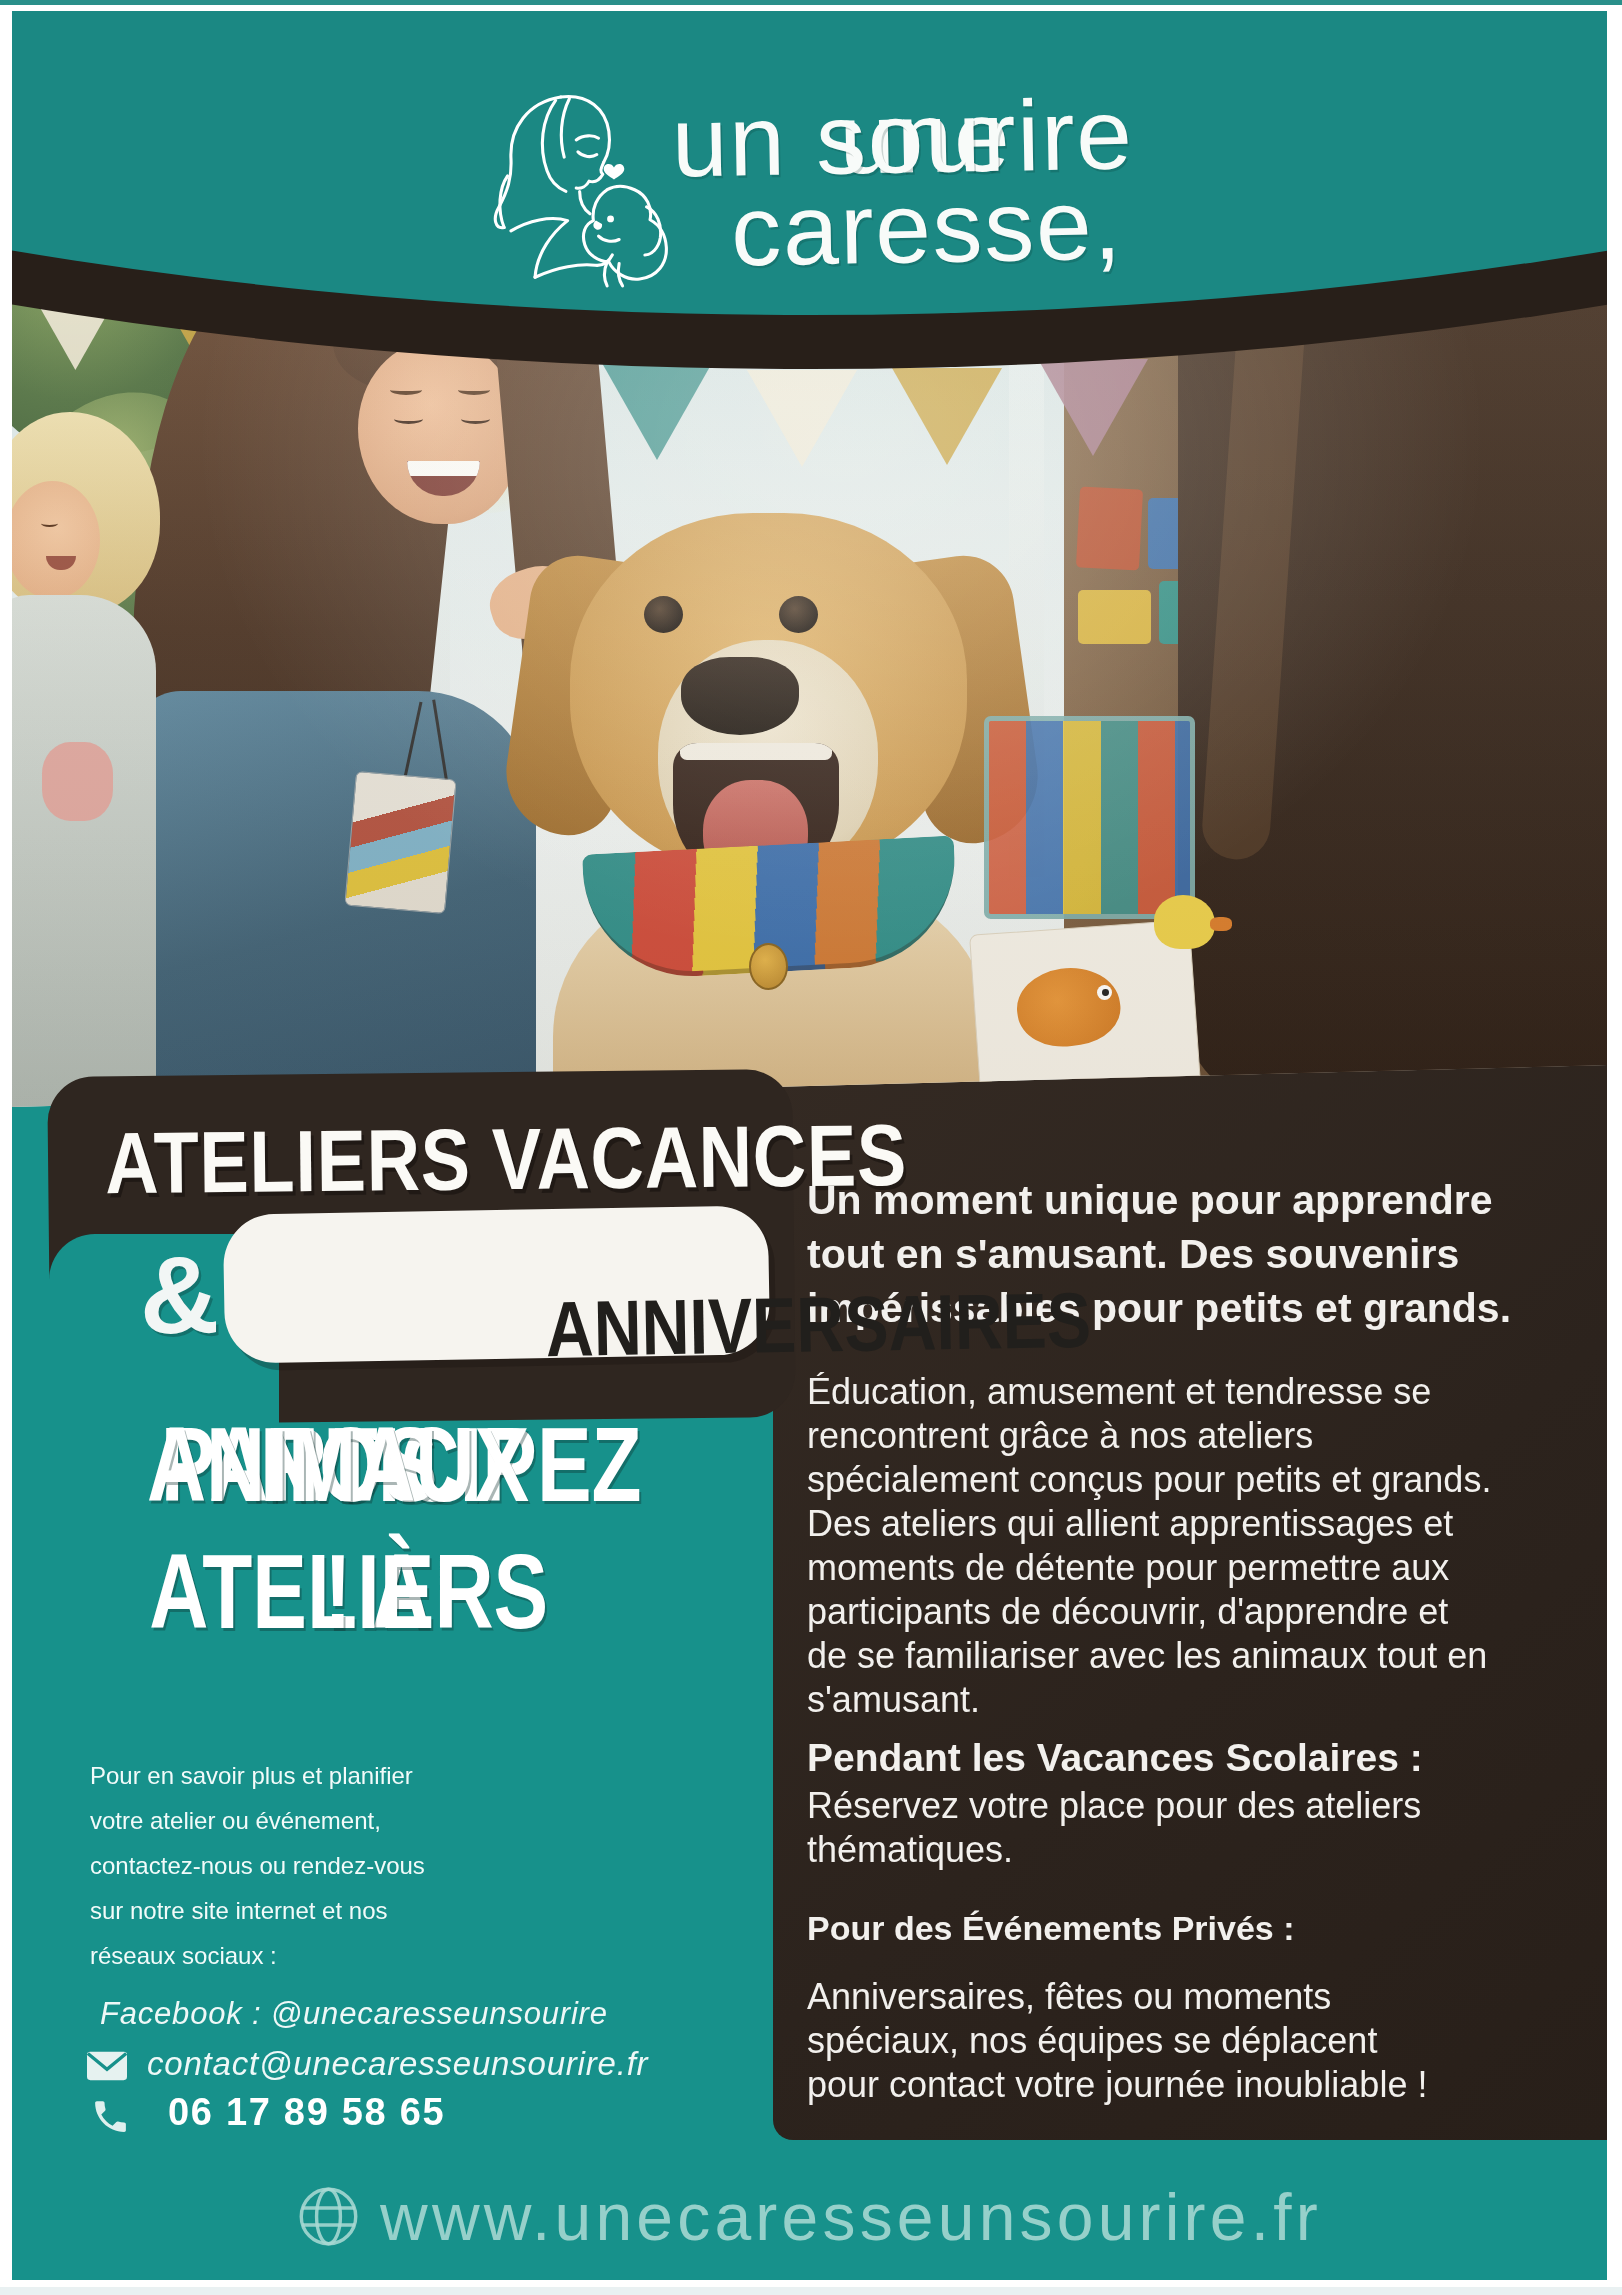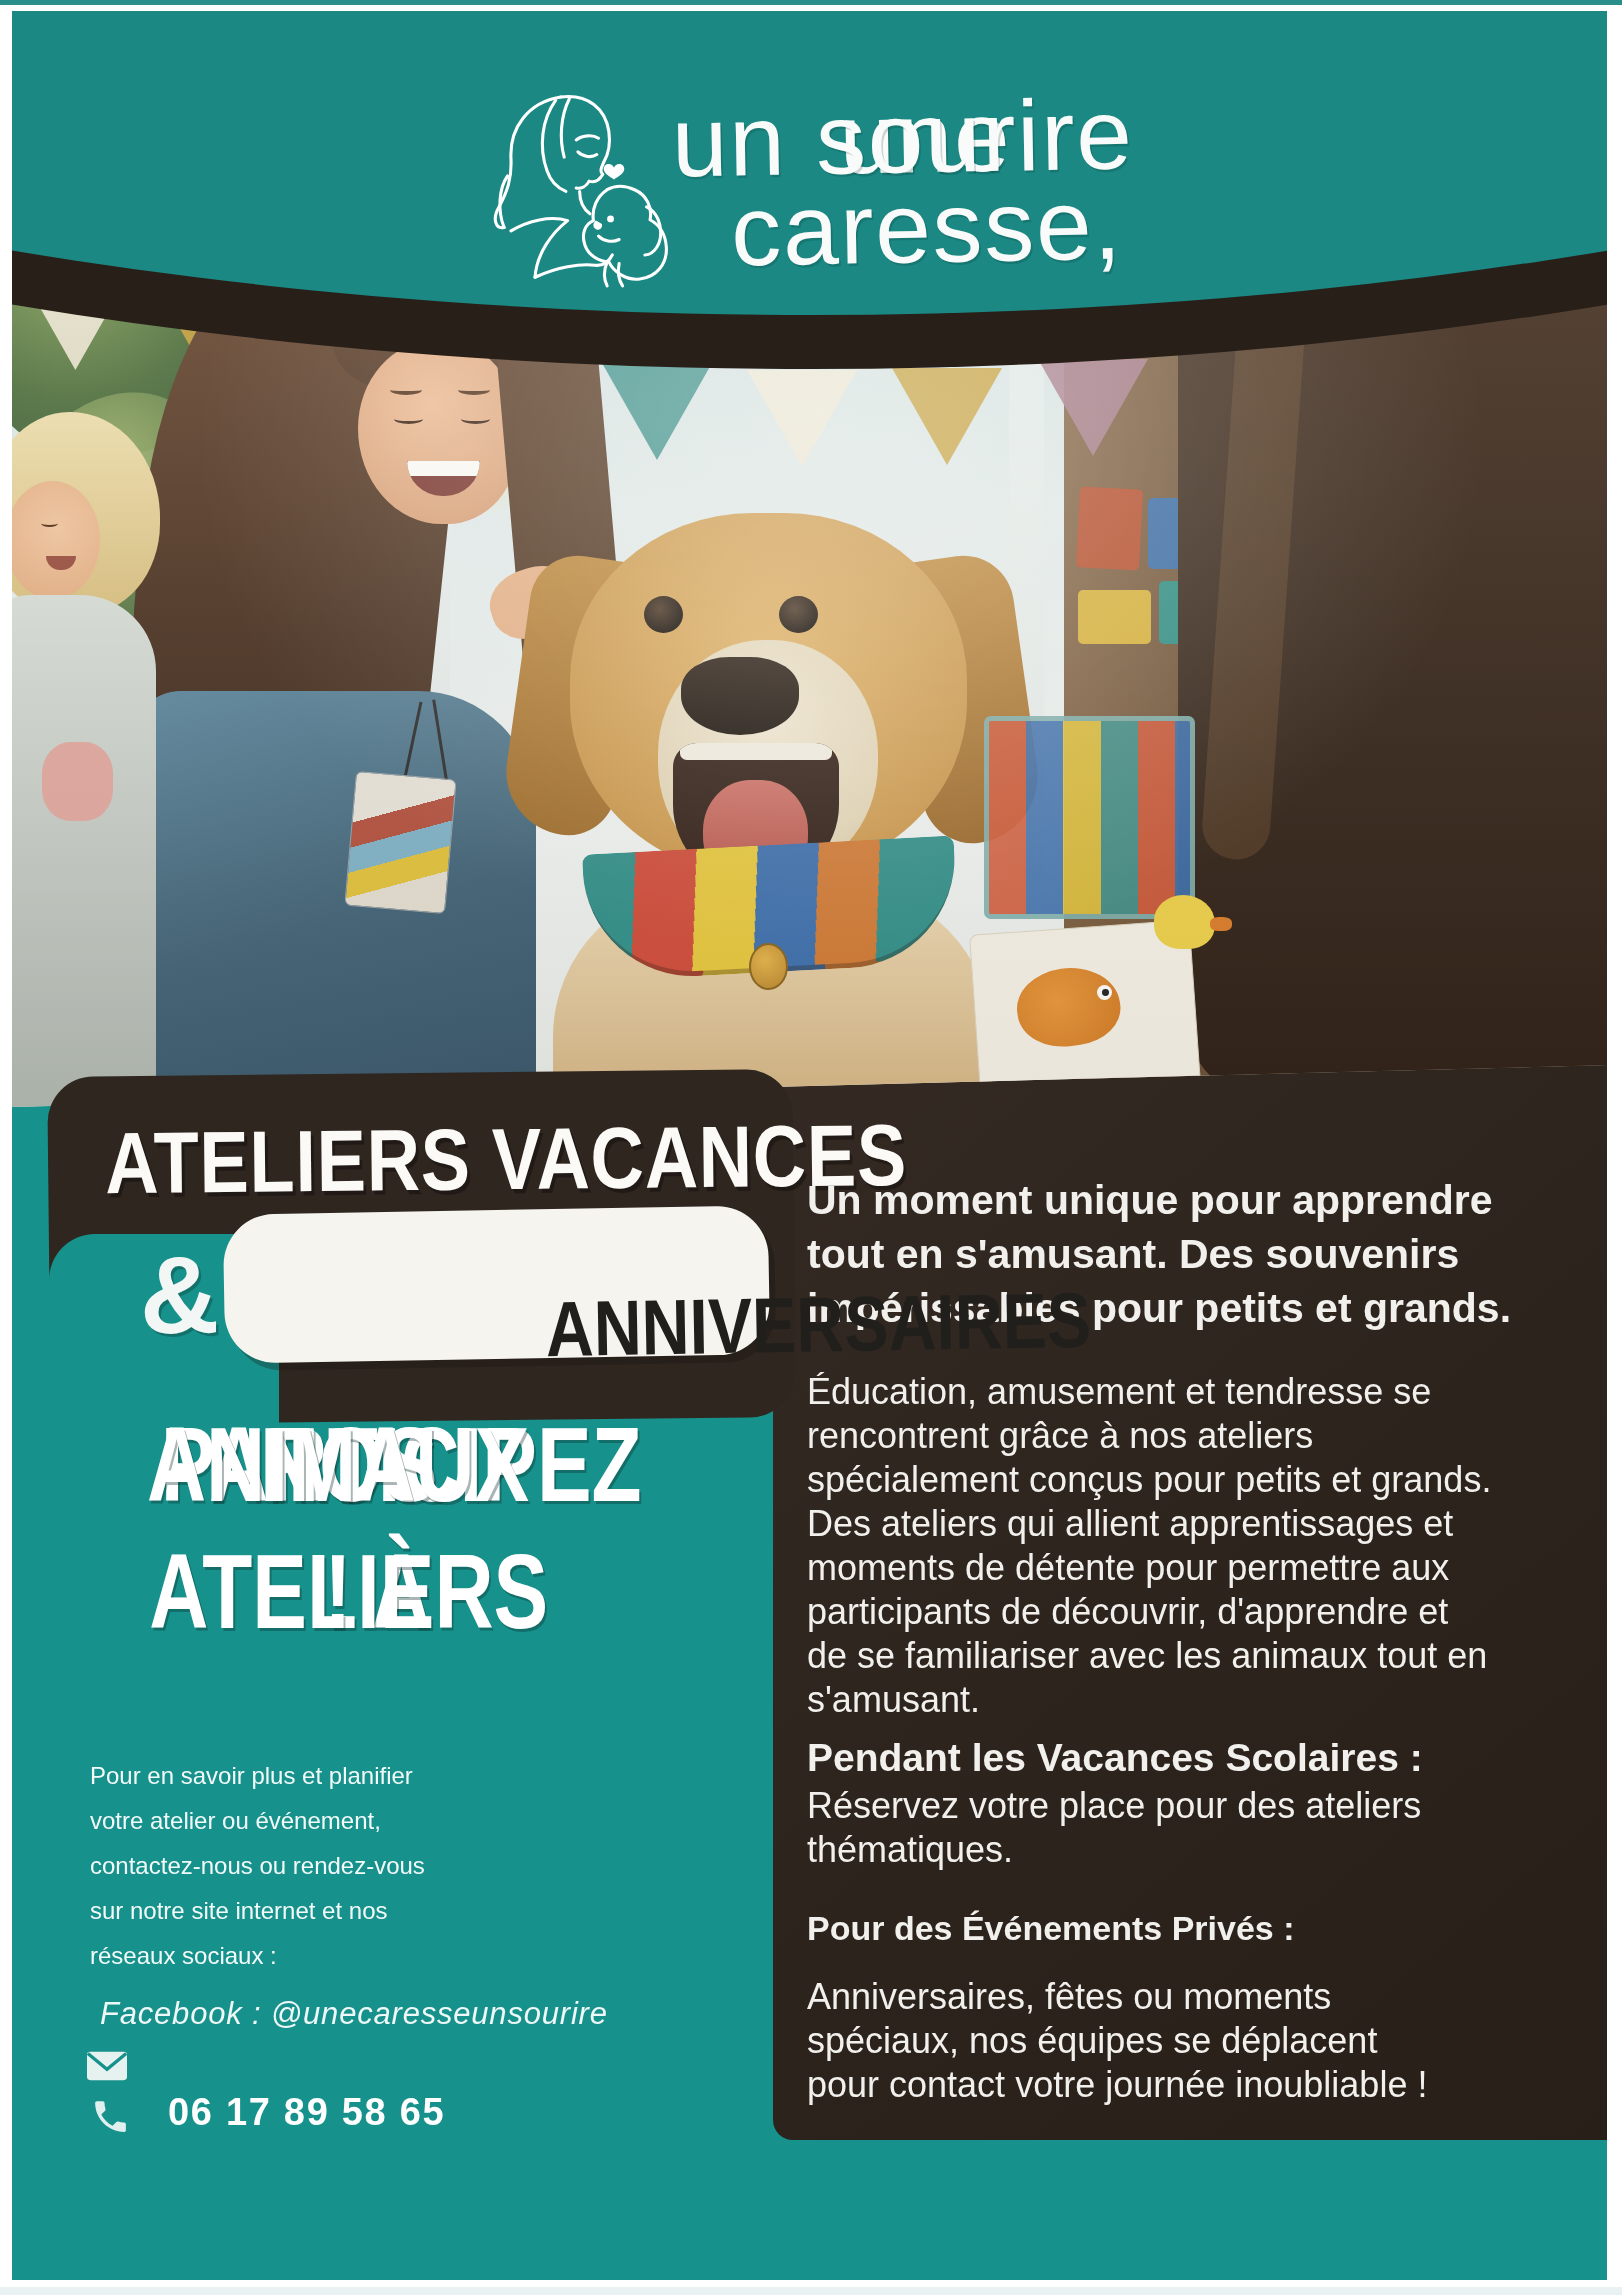--- a/index.html
+++ b/index.html
@@ -323,20 +323,21 @@
 votre atelier ou événement,
 contactez-nous ou rendez-vous
 sur notre site internet et nos
 réseaux sociaux :</div>
     <div class="lc-facebook">Facebook : @unecaresseunsourire</div>
 
     <svg class="lc-email-icon" viewBox="0 0 50 36">
       <rect x="1" y="1" width="48" height="34" rx="4" fill="#e6f2f0"></rect>
       <path d="M2 3 L25 22 L48 3" fill="none" stroke="#17918b" stroke-width="4"></path>
     </svg>
+    <div class="lc-email">contact@unecaresseunsourire.fr</div>
 
     <svg class="lc-phone-icon" viewBox="0 0 24 24">
       <path fill="#dff0ee" d="M6.62 10.79c1.44 2.83 3.76 5.14 6.59 6.59l2.2-2.2c.27-.27.67-.36 1.02-.24 1.12.37 2.33.57 3.57.57.55 0 1 .45 1 1V20c0 .55-.45 1-1 1-9.39 0-17-7.61-17-17 0-.55.45-1 1-1h3.5c.55 0 1 .45 1 1 0 1.25.2 2.45.57 3.57.11.35.03.74-.25 1.02l-2.2 2.2z"></path>
     </svg>
     <div class="lc-phone">06 17 89 58 65</div>
 
     <div class="rc rc-lead">Un moment unique pour apprendre
 tout en s'amusant. Des souvenirs
 impérissables pour petits et grands.</div>
     <div class="rc rc-s1t">Pendant les Vacances Scolaires :</div>
@@ -348,18 +349,26 @@
 participants de découvrir, d'apprendre et
 de se familiariser avec les animaux tout en
 s'amusant.</div>
     <div class="rc rc-s1b">Réservez votre place pour des ateliers
 thématiques.</div>
     <div class="rc rc-s2t">Pour des Événements Privés :</div>
     <div class="rc rc-s2b">Anniversaires, fêtes ou moments
 spéciaux, nos équipes se déplacent
 pour contact votre journée inoubliable !</div>
 
+    <div class="footer-row">
+      <svg class="footer-globe" viewBox="0 0 74 74" fill="none" stroke="rgba(169,216,211,.88)" stroke-width="4">
+        <circle cx="37" cy="37" r="32"></circle>
+        <ellipse cx="37" cy="37" rx="14" ry="32"></ellipse>
+        <path d="M6 27 H68 M6 47 H68"></path>
+      </svg>
+      <div class="footer-url">www.unecaresseunsourire.fr</div>
+    </div>
 
   </div>
 
   <div class="bottom-tint"></div>
 </div>
 
 
 </body></html>

